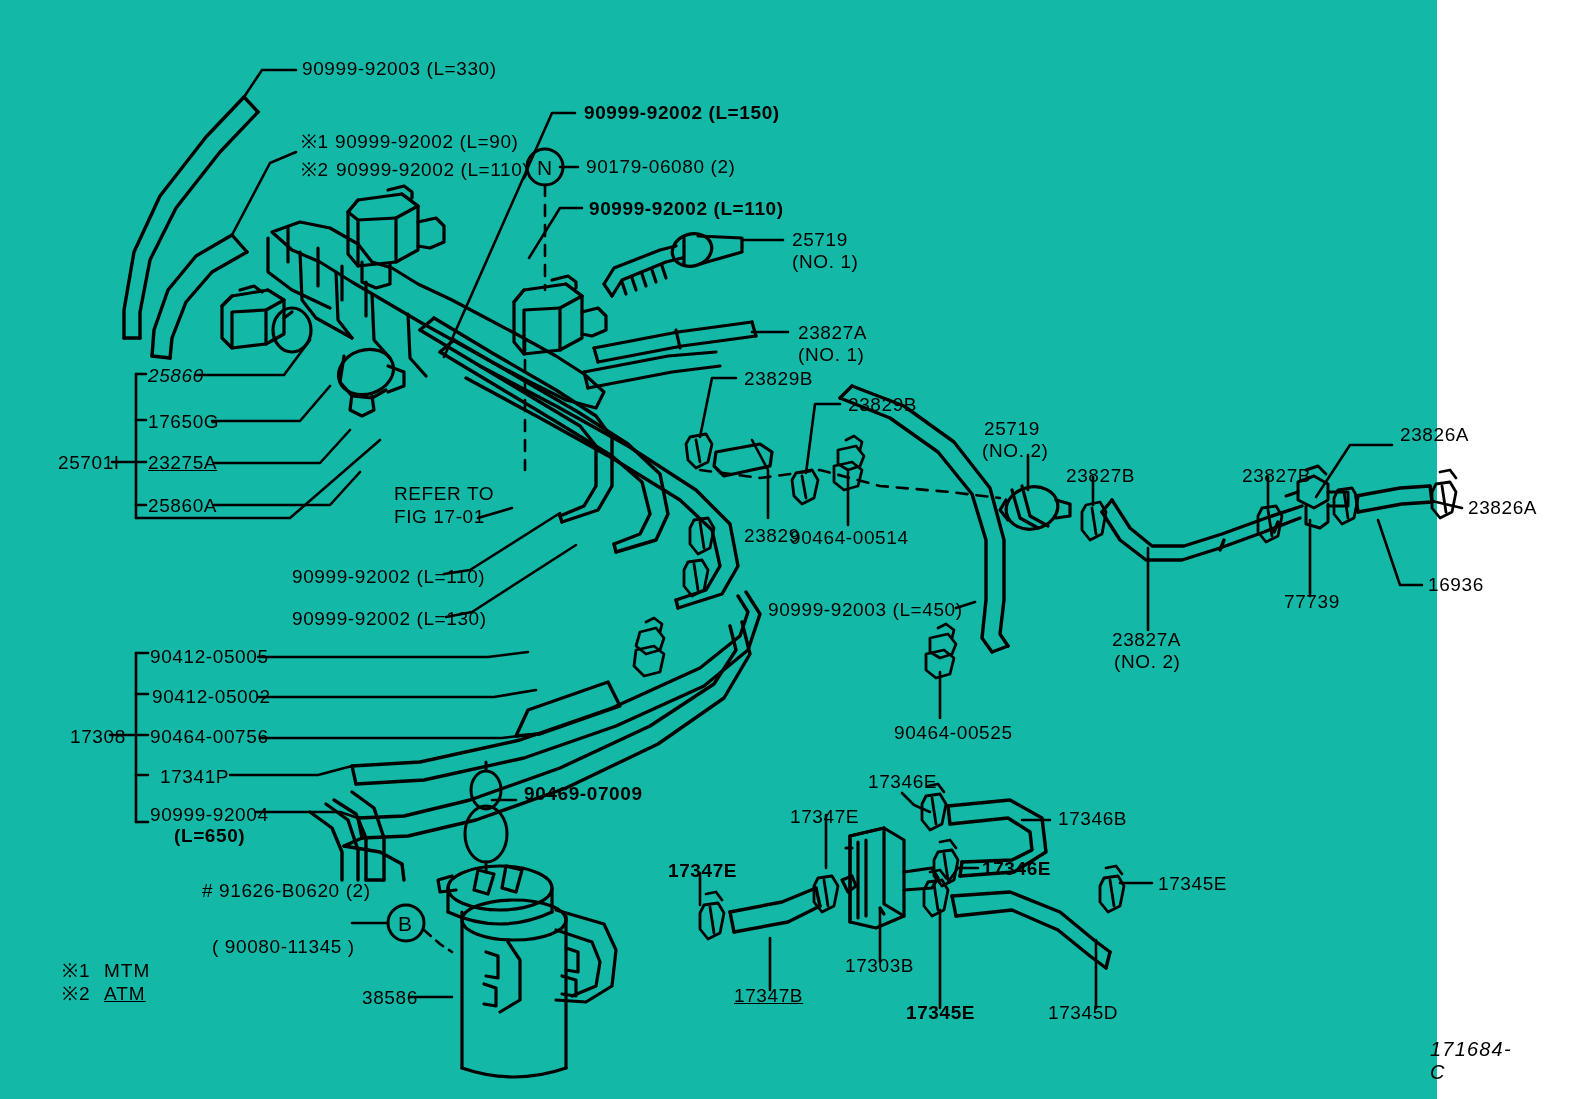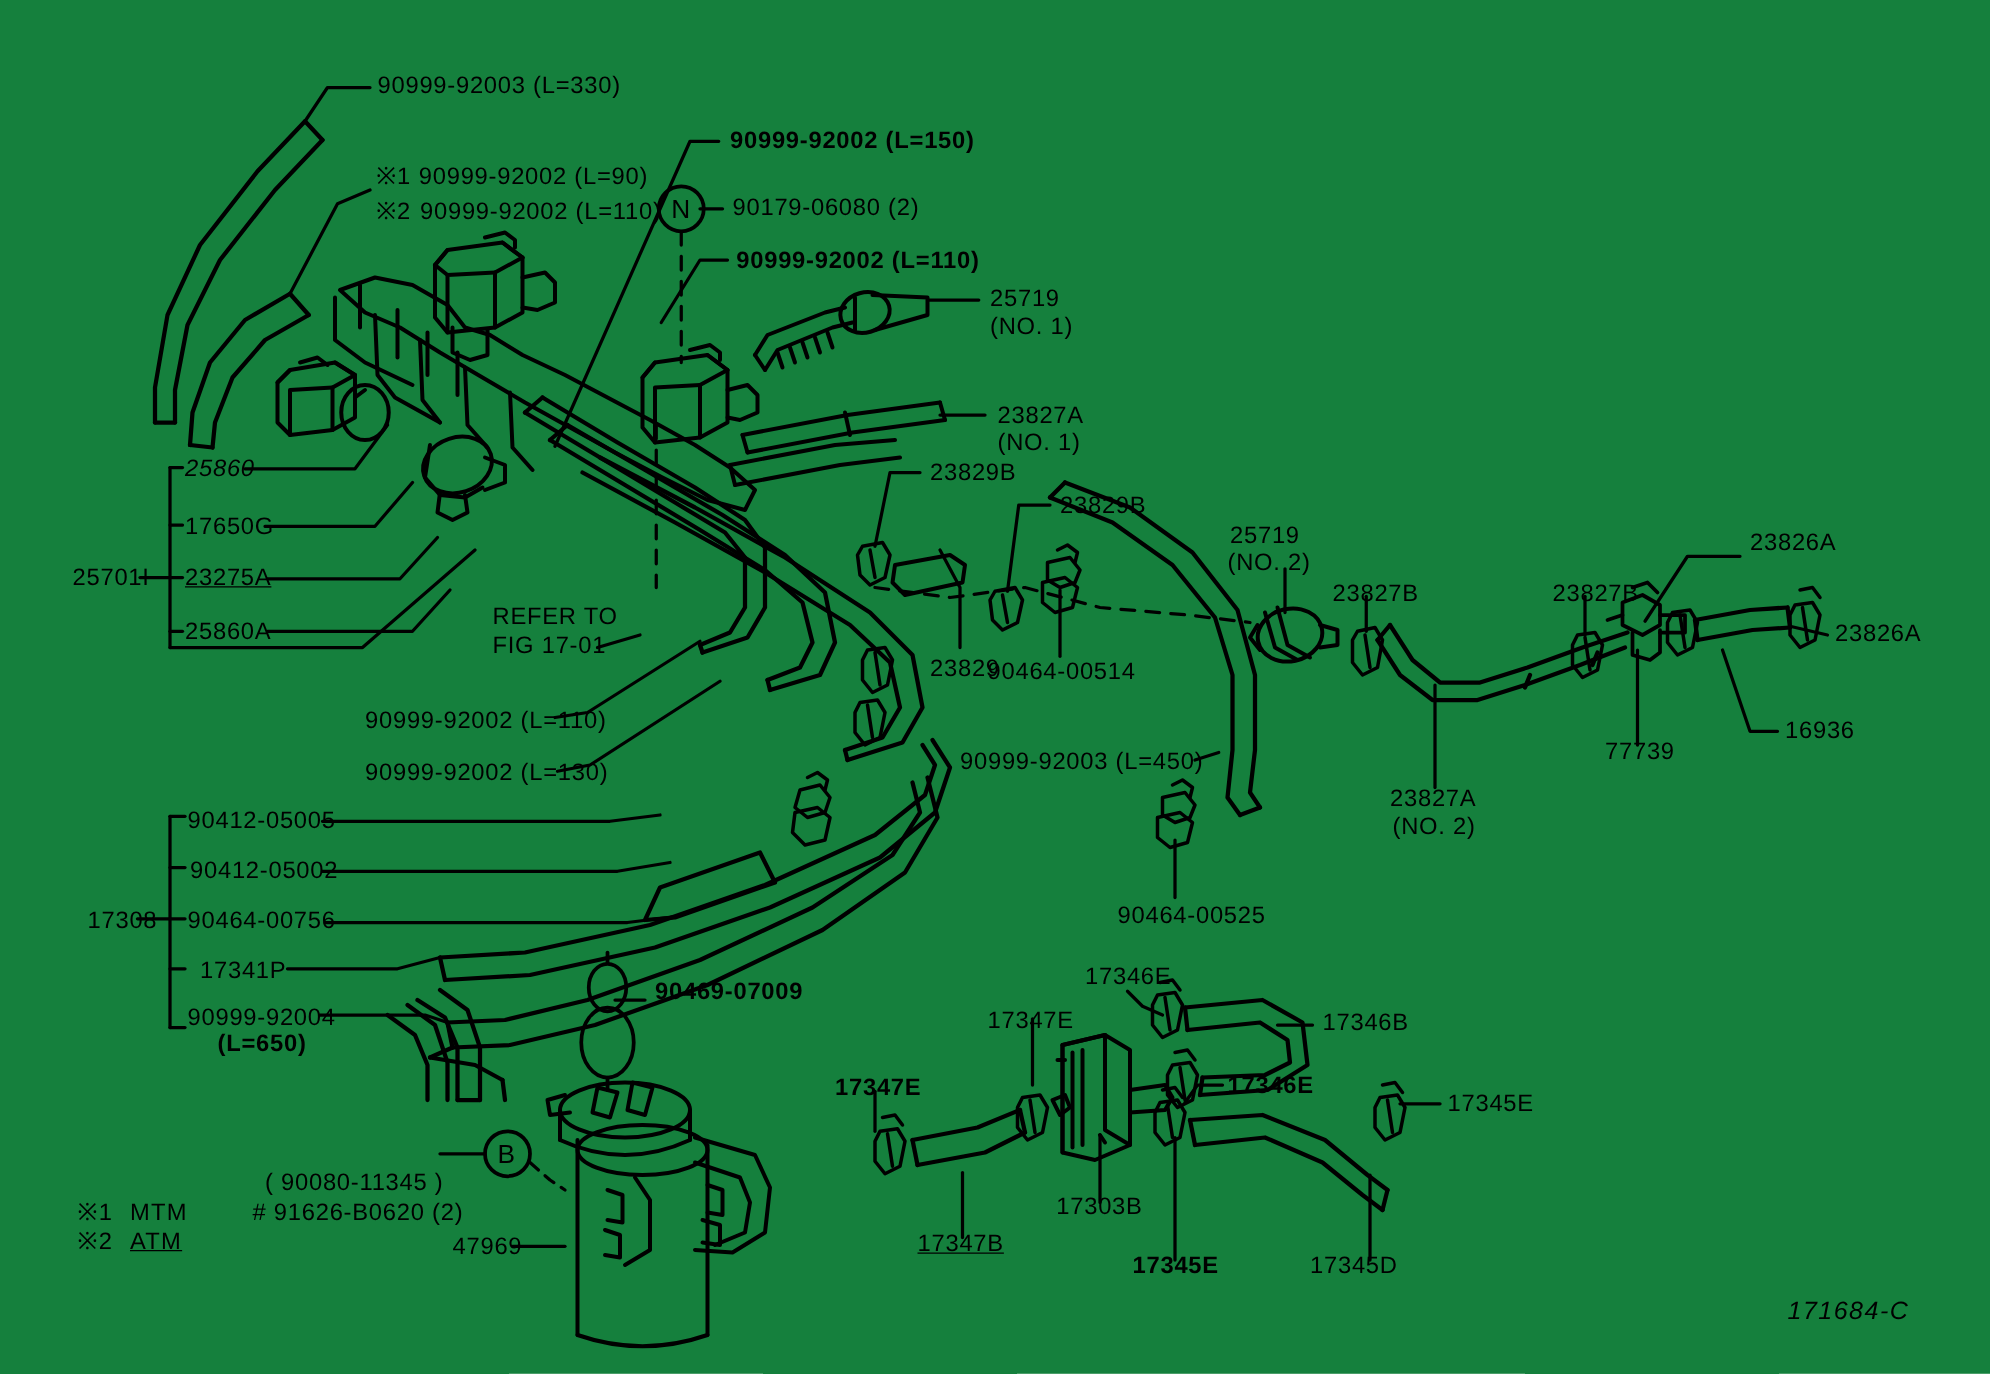--- a/index.html
+++ b/index.html
@@ -1,19 +1,19 @@
 <!DOCTYPE html>
 <html><head>
 <meta charset="utf-8">
 <title>Parts Diagram</title>
 <style>
   html,body{margin:0;padding:0;background:#ffffff;}
   body{width:1592px;height:1099px;overflow:hidden;
        font-family:"Liberation Sans",sans-serif;color:#000;}
-  #sheet{position:relative;width:1592px;height:1099px;background:#15803d;}
+  #sheet{position:relative;width:1437px;height:1099px;background:#14b8a6;}
   svg#diagram{position:absolute;left:0;top:0;width:1592px;height:1099px;}
   .lbl{position:absolute;white-space:pre;font-family:"Liberation Sans",sans-serif;
        font-size:19px;letter-spacing:0.6px;color:#000;line-height:1.12;}
   .lbl.b{font-weight:bold;}
   .note{font-size:19px;letter-spacing:1px;}
   .code{position:absolute;font-size:20px;letter-spacing:1.2px;}
 </style>
 </head>
 <body>
 
@@ -535,23 +535,23 @@
 <div class="lbl" style="left:150px;top:646px;">90412-05005</div>
 <div class="lbl" style="left:152px;top:686px;">90412-05002</div>
 <div class="lbl" style="left:70px;top:726px;">17308</div>
 <div class="lbl" style="left:150px;top:726px;">90464-00756</div>
 <div class="lbl" style="left:160px;top:766px;">17341P</div>
 <div class="lbl" style="left:150px;top:804px;">90999-92004</div>
 <div class="lbl b" style="left:174px;top:825px;">(L=650)</div>
 
 <div class="lbl" style="left:524px;top:783px;font-weight:bold;">90469-07009</div>
 
-<div class="lbl" style="left:362px;top:987px;">47969</div>
-
-<div class="lbl" style="left:202px;top:960px;"># 91626-B0620 (2)</div>
+<div class="lbl" style="left:362px;top:987px;">38586</div>
+
+<div class="lbl" style="left:202px;top:880px;"># 91626-B0620 (2)</div>
 <div class="lbl" style="left:212px;top:936px;">( 90080-11345 )</div>
 
 <div class="lbl" style="left:868px;top:771px;">17346E</div>
 <div class="lbl" style="left:1058px;top:808px;">17346B</div>
 <div class="lbl b" style="left:982px;top:858px;">17346E</div>
 
 <div class="lbl" style="left:790px;top:806px;">17347E</div>
 <div class="lbl b" style="left:668px;top:860px;">17347E</div>
 <div class="lbl" style="left:734px;top:985px;text-decoration:underline;">17347B</div>
 

